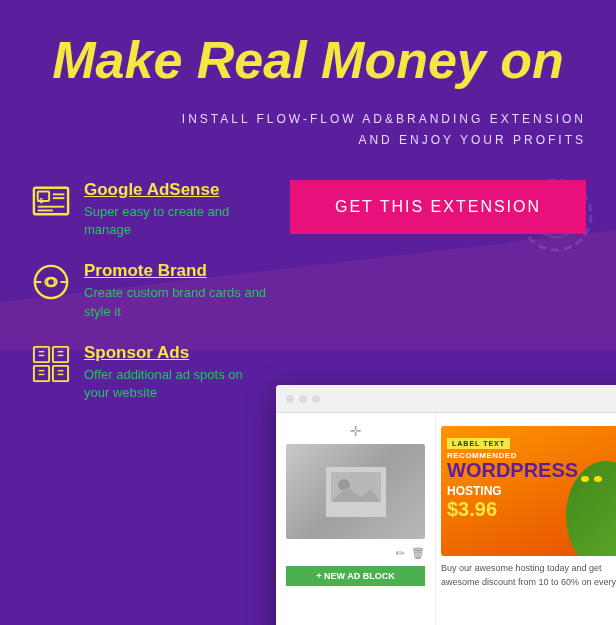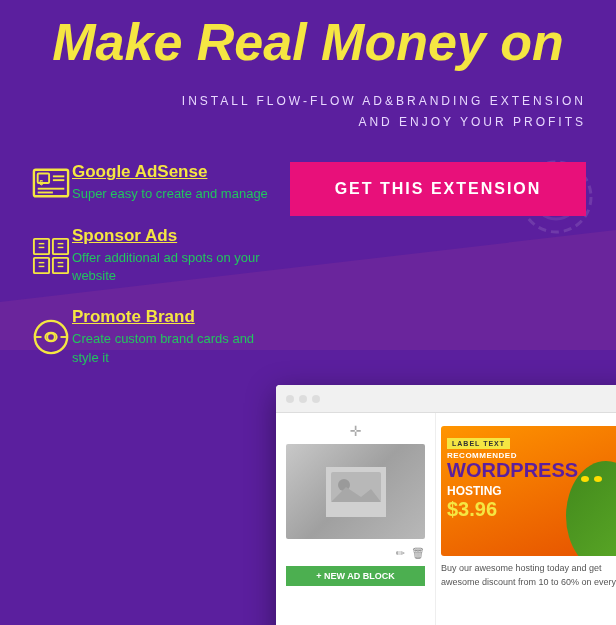--- a/index.html
+++ b/index.html
@@ -32,21 +32,21 @@
       right: 0;
       height: 120px;
       background: #6a259c;
       clip-path: polygon(0 60%, 100% 0%, 100% 100%, 0% 100%);
       z-index: 0;
     }
 
     .content {
       position: relative;
       z-index: 2;
-      padding: 14px 30px 20px 30px;
+      padding: 32px 30px 20px 30px;
     }
 
     .main-title {
       font-size: 52px;
       font-weight: 900;
       color: #f5e642;
       line-height: 1.1;
       text-align: center;
       margin-bottom: 20px;
       font-style: italic;
@@ -67,21 +67,22 @@
       gap: 20px;
       align-items: flex-start;
     }
 
     .features {
       flex: 0 0 240px;
     }
 
     .feature-item {
       display: flex;
-      align-items: center;
+      align-items: flex-start;
+      gap: 12px;
       margin-bottom: 22px;
     }
 
     .feature-icon {
       width: 42px;
       height: 42px;
       flex-shrink: 0;
       display: flex;
       align-items: center;
       justify-content: center;
@@ -115,21 +116,21 @@
       display: flex;
       flex-direction: column;
       align-items: center;
       gap: 15px;
       position: relative;
     }
 
     .cta-button {
       background: #e8107a;
       color: white;
-      font-weight: 700;
+      font-weight: 400;
       font-size: 16px;
       letter-spacing: 2px;
       text-transform: uppercase;
       padding: 18px 30px;
       border: none;
       cursor: pointer;
       width: 100%;
       text-align: center;
       position: relative;
       z-index: 3;
@@ -316,20 +317,36 @@
               <line x1="22" y1="13" x2="34" y2="13" stroke="#f5e642" stroke-width="2"></line>
               <line x1="22" y1="17" x2="34" y2="17" stroke="#f5e642" stroke-width="2"></line>
               <text x="8" y="22" font-size="7" fill="#f5e642" font-weight="bold">$</text>
               <line x1="6" y1="26" x2="34" y2="26" stroke="#f5e642" stroke-width="2"></line>
               <line x1="6" y1="30" x2="22" y2="30" stroke="#f5e642" stroke-width="2"></line>
             </svg>
           </div>
           <div class="feature-text">
             <div class="feature-title">Google AdSense</div>
             <div class="feature-desc">Super easy to create and manage</div>
+          </div>
+        </div>
+
+        <div class="feature-item">
+          <div class="feature-icon">
+            <svg viewBox="0 0 40 40" fill="none">
+              <circle cx="20" cy="20" r="17" stroke="#f5e642" stroke-width="2.5" fill="none"></circle>
+              <path d="M14 20 C14 14, 26 14, 26 20 C26 26, 14 26, 14 20 Z" stroke="#f5e642" stroke-width="2" fill="none"></path>
+              <circle cx="20" cy="20" r="4" stroke="#f5e642" stroke-width="2" fill="none"></circle>
+              <line x1="3" y1="20" x2="10" y2="20" stroke="#f5e642" stroke-width="2"></line>
+              <line x1="30" y1="20" x2="37" y2="20" stroke="#f5e642" stroke-width="2"></line>
+            </svg>
+          </div>
+          <div class="feature-text">
+            <div class="feature-title">Promote Brand</div>
+            <div class="feature-desc">Create custom brand cards and style it</div>
           </div>
         </div>
 
         <div class="feature-item">
           <div class="feature-icon">
             <svg viewBox="0 0 40 40" fill="none">
               <rect x="2" y="2" width="16" height="16" rx="1" stroke="#f5e642" stroke-width="2" fill="none"></rect>
               <rect x="22" y="2" width="16" height="16" rx="1" stroke="#f5e642" stroke-width="2" fill="none"></rect>
               <rect x="2" y="22" width="16" height="16" rx="1" stroke="#f5e642" stroke-width="2" fill="none"></rect>
               <rect x="22" y="22" width="16" height="16" rx="1" stroke="#f5e642" stroke-width="2" fill="none"></rect>
@@ -342,36 +359,20 @@
               <line x1="27" y1="27" x2="33" y2="27" stroke="#f5e642" stroke-width="1.5"></line>
               <line x1="27" y1="31" x2="33" y2="31" stroke="#f5e642" stroke-width="1.5"></line>
             </svg>
           </div>
           <div class="feature-text">
             <div class="feature-title">Sponsor Ads</div>
             <div class="feature-desc">Offer additional ad spots on your website</div>
           </div>
         </div>
 
-        <div class="feature-item">
-          <div class="feature-icon">
-            <svg viewBox="0 0 40 40" fill="none">
-              <circle cx="20" cy="20" r="17" stroke="#f5e642" stroke-width="2.5" fill="none"></circle>
-              <path d="M14 20 C14 14, 26 14, 26 20 C26 26, 14 26, 14 20 Z" stroke="#f5e642" stroke-width="2" fill="none"></path>
-              <circle cx="20" cy="20" r="4" stroke="#f5e642" stroke-width="2" fill="none"></circle>
-              <line x1="3" y1="20" x2="10" y2="20" stroke="#f5e642" stroke-width="2"></line>
-              <line x1="30" y1="20" x2="37" y2="20" stroke="#f5e642" stroke-width="2"></line>
-            </svg>
-          </div>
-          <div class="feature-text">
-            <div class="feature-title">Promote Brand</div>
-            <div class="feature-desc">Create custom brand cards and style it</div>
-          </div>
-        </div>
-
       </div>
 
       <div class="cta-area">
 
         <svg class="circle-arrow" viewBox="0 0 80 80" fill="none">
           <circle cx="40" cy="40" r="35" stroke="white" stroke-width="3" stroke-dasharray="8 5" opacity="0.4"></circle>
           <circle cx="40" cy="40" r="22" stroke="white" stroke-width="3" opacity="0.3"></circle>
           <path d="M50 35 L65 40 L50 45" stroke="white" stroke-width="3" fill="none" stroke-linecap="round" opacity="0.5"></path>
         </svg>
 

